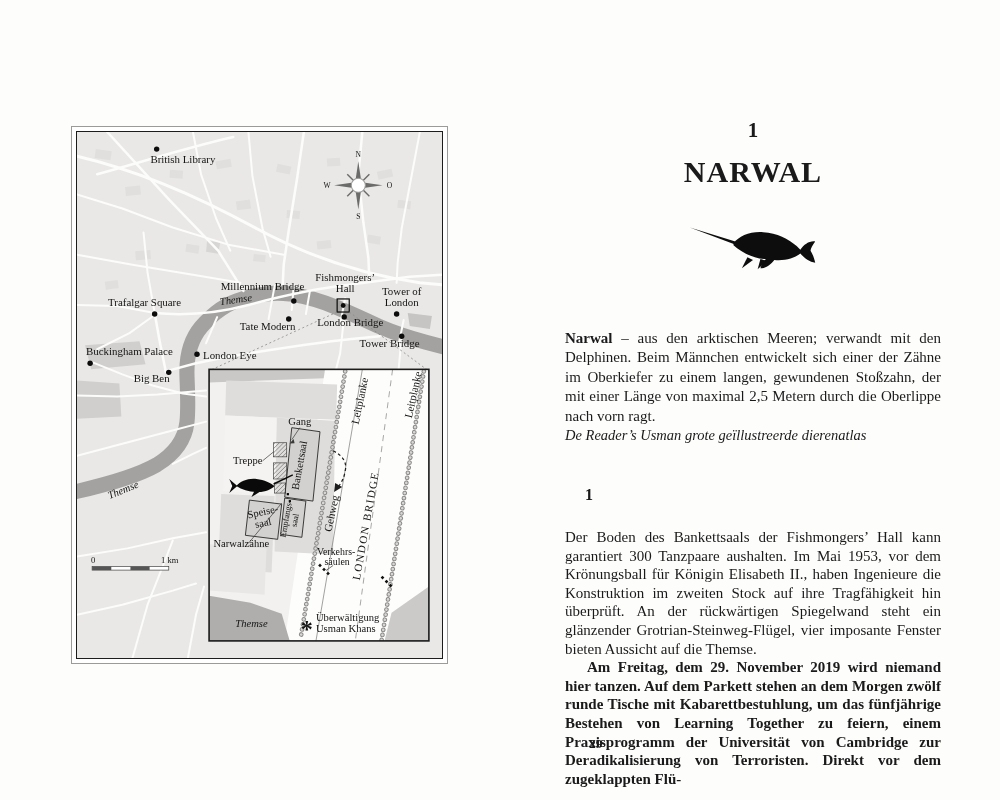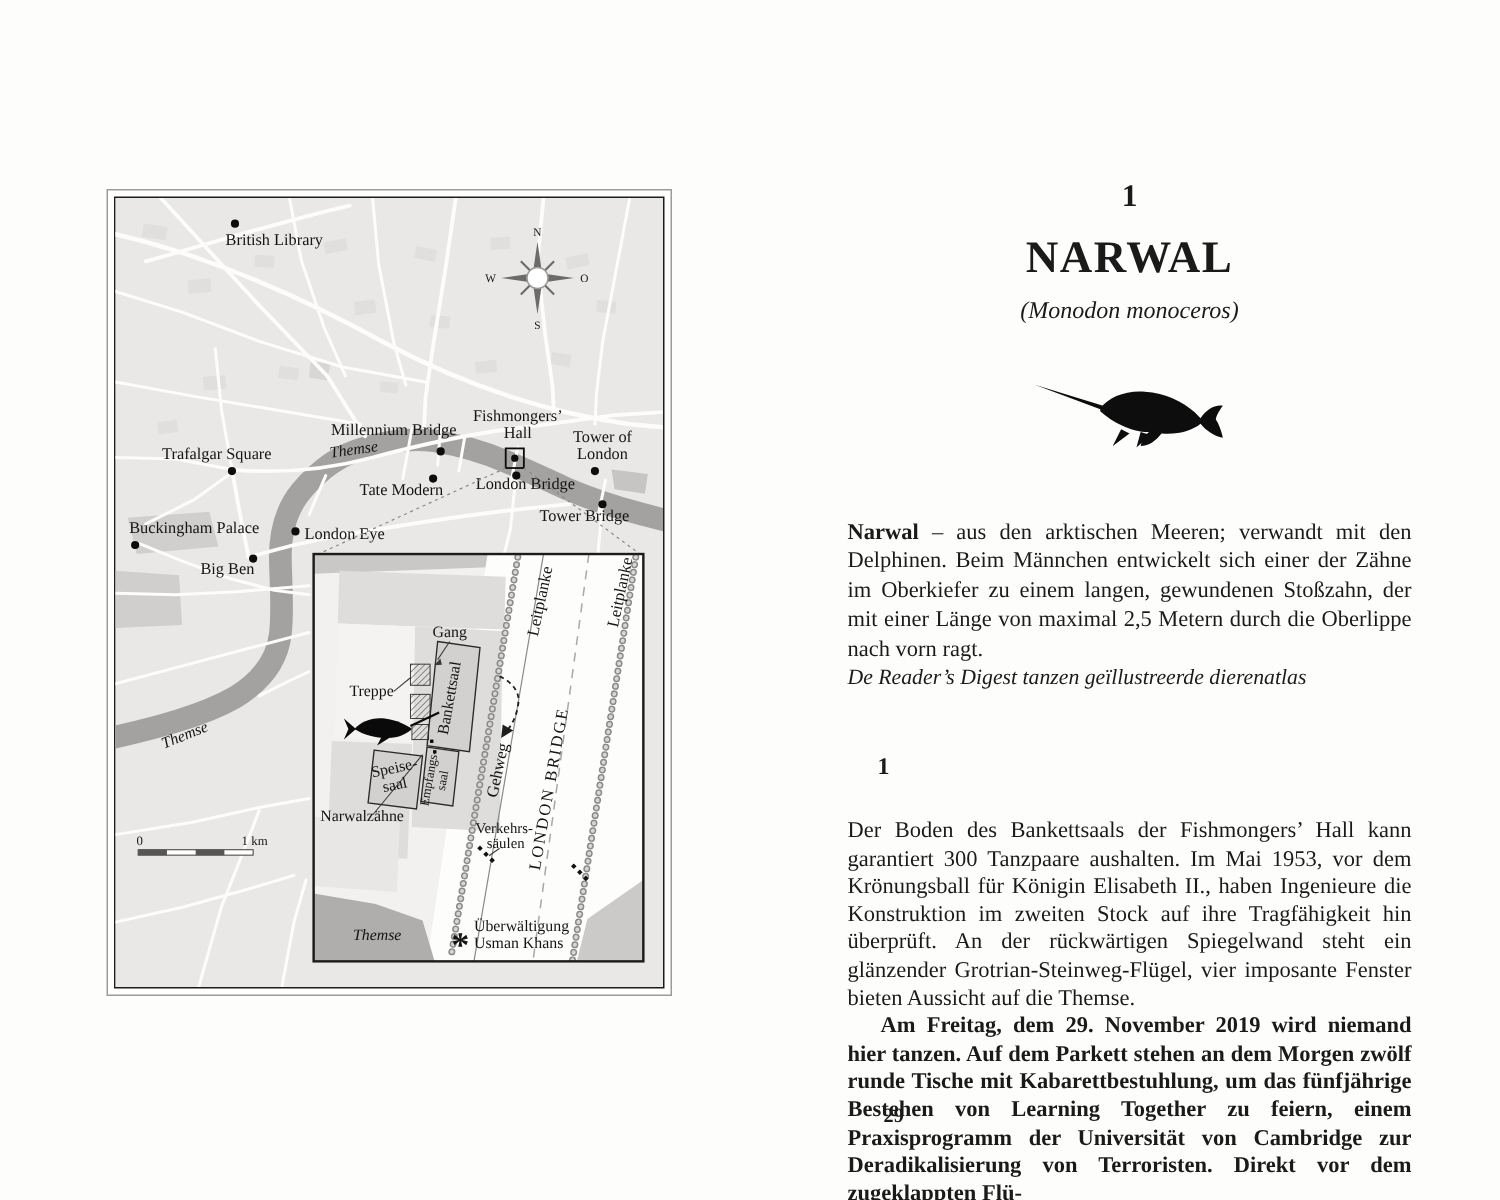--- a/index.html
+++ b/index.html
@@ -12,21 +12,21 @@
   .map-inner svg{position:absolute;left:0;top:0;width:100%;height:100%;display:block;}
   .mlbl{font-family:"Liberation Serif",serif;fill:#141414;}
   .ital{font-style:italic;}
 
   
   .right-col{position:absolute;left:565px;top:118px;width:376px;}
   .ch-num{text-align:center;font-weight:bold;font-size:21px;line-height:24px;}
   .ch-title{text-align:center;font-weight:bold;font-size:30px;line-height:34px;letter-spacing:1px;margin:13px 0 0 0;}
   .ch-sub{text-align:center;font-style:italic;font-size:16px;line-height:20px;margin-top:9px;}
   .narwhal-wrap{text-align:center;margin-top:32px;height:52px;}
-  .epigraph{margin:44px 0 0 0;font-size:15px;line-height:19.4px;text-align:justify;hyphens:auto;}
+  .epigraph{margin:56px 0 0 0;font-size:15px;line-height:19.4px;text-align:justify;hyphens:auto;}
   .epi-src{margin:0;font-style:italic;font-size:14.5px;line-height:19px;}
   .sec-num{font-weight:bold;font-size:16px;line-height:20px;margin:40px 0 0 20px;}
   .bodyp{margin:23px 0 0 0;font-size:15px;line-height:18.6px;text-align:justify;hyphens:auto;}
   .bodyp.indent{margin-top:0;text-indent:22px;font-weight:bold;}
   .pageno{position:absolute;left:589px;top:736px;width:376px;text-align:left;font-size:13.5px;font-weight:bold;}
 </style>
 </head>
 <body>
 
 <div class="spread">
@@ -280,35 +280,34 @@
           </g>
         </g>
         <rect x="131" y="236" width="218" height="270" fill="none" stroke="#1b1b1b" stroke-width="1.6"></rect>
       </svg>
     </div>
   </div>
 
   <div class="right-col">
     <div class="ch-num">1</div>
     <h1 class="ch-title">NARWAL</h1>
-    <div class="ch-sub">(Monodon monoceros)</div>
 
     <div class="narwhal-wrap">
       <svg width="130" height="52" viewBox="0 0 140 56">
         <g fill="#0d0d0d">
           <path d="M2,7 L51,22 L50,25 Z"></path>
           <path d="M49,24 C55,16 67,11 81,12 C96,13 108,19 117,27 L121,31 C125,25 131,21 137,22 C134,26 132,30 132,32 C134,35 136,40 137,45 C131,44 125,40 121,35 C115,40 105,43 93,42 C89,47 84,51 78,51 C79,47 81,43 84,41 C70,41 57,33 49,26 Z"></path>
           <path d="M64,39 L58,51 L70,42 Z"></path>
           <path d="M78,41 L75,52 L85,43 Z"></path>
         </g>
       </svg>
     </div>
 
     <p class="epigraph"><b>Narwal</b> <span>– aus den arktischen Meeren; verwandt mit den Delphinen. Beim Männchen entwickelt sich einer der Zähne im Oberkiefer zu einem langen, gewundenen Stoßzahn, der mit einer Länge von maximal 2,5 Metern durch die Oberlippe nach vorn ragt.</span></p>
-    <p class="epi-src">De Reader’s Digest tanzen geïllustreerde dierenatlas</p>
+    <p class="epi-src">De Reader’s Usman grote geïllustreerde dierenatlas</p>
 
     <div class="sec-num">1</div>
 
     <p class="bodyp">Der Boden des Bankettsaals der Fishmongers’ Hall kann garantiert 300 Tanzpaare aushalten. Im Mai 1953, vor dem Krönungsball für Königin Elisabeth II., haben Ingenieure die Konstruktion im zweiten Stock auf ihre Tragfähigkeit hin überprüft. An der rückwärtigen Spiegelwand steht ein glänzender Grotrian-Steinweg-Flügel, vier imposante Fenster bieten Aussicht auf die Themse.</p>
     <p class="bodyp indent">Am Freitag, dem 29. November 2019 wird niemand hier tanzen. Auf dem Parkett stehen an dem Morgen zwölf runde Tische mit Kabarettbestuhlung, um das fünfjährige Bestehen von Learning Together zu feiern, einem Praxisprogramm der Universität von Cambridge zur Deradikalisierung von Terroristen. Direkt vor dem zugeklappten Flü-</p>
   </div>
 
   <div class="pageno">29</div>
 </div>
 

